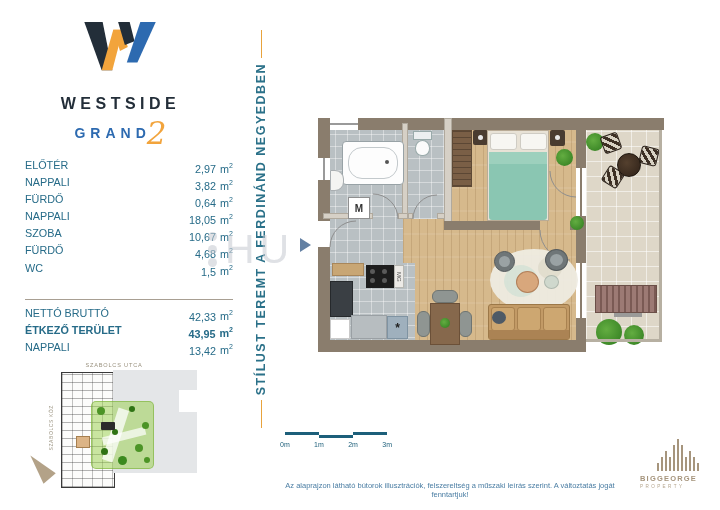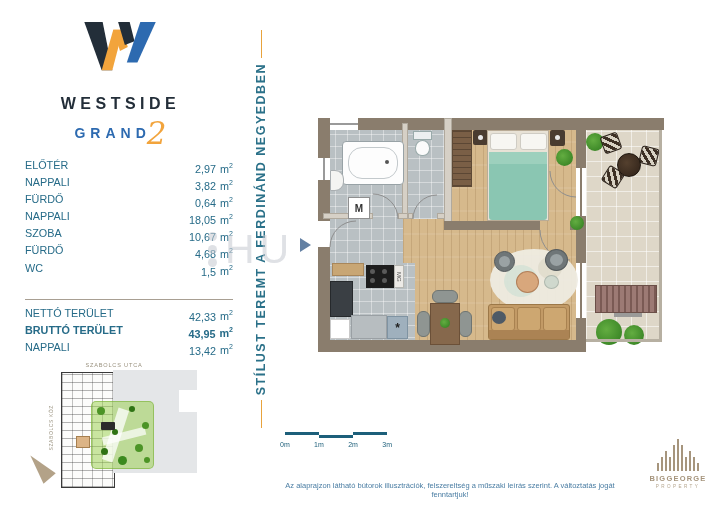--- a/index.html
+++ b/index.html
@@ -116,21 +116,21 @@
   .scalebar{position:absolute;left:280px;top:432px;width:112px;}
   .sb-bar{position:relative;height:7px;width:102px;margin-left:5px;}
   .sb-seg{position:absolute;height:3.2px;width:34px;background:#1d5f7a;}
   .sb-labels{display:flex;justify-content:space-between;font-size:7px;color:#1d5f7a;margin-top:2px;}
 
   
   .disclaimer{position:absolute;left:269px;top:481px;width:362px;text-align:center;
       font-size:7.5px;color:#4a7da3;}
 
   
-  .dev{position:absolute;left:640px;top:437px;width:76px;text-align:center;}
+  .dev{position:absolute;left:640px;top:437px;width:76px;text-align:left;}
   .dev-bars{display:flex;justify-content:center;align-items:flex-end;gap:1.5px;height:34px;}
   .dev-bars i{width:2.5px;background:#a6957d;display:block;}
   .dev-name{margin-top:3px;font-size:7.5px;font-weight:bold;letter-spacing:1.2px;color:#a6957d;}
   .dev-sub{margin-top:1px;font-size:4.6px;letter-spacing:2.4px;color:#b5a68f;}
 
   
   .site{position:absolute;left:28px;top:360px;width:205px;height:142px;}
   .site *{position:absolute;box-sizing:border-box;}
   .st-top{left:36px;top:2px;width:100px;text-align:center;font-size:5.6px;letter-spacing:.8px;color:#99917e;}
   .st-dots{left:34px;top:12px;width:64px;border-top:1px dotted #8a8a8a;}
@@ -205,26 +205,26 @@
 
         <div class="trow">
           <span>WC</span>
           <span class="tval"><span>1,5</span><span class="unit"><span>m</span><sup>2</sup></span></span>
         </div>
       </div>
     <div class="tdivider"></div>
     <div class="totals">
 
         <div class="trow">
-          <span>NETTÓ TERÜLET</span>
+          <span>NETTÓ BRUTTÓ</span>
           <span class="tval"><span>42,33</span><span class="unit"><span>m</span><sup>2</sup></span></span>
         </div>
 
         <div class="trow">
-          <span>BRUTTÓ TERÜLET</span>
+          <span>ÉTKEZŐ TERÜLET</span>
           <span class="tval"><span>43,95</span><span class="unit"><span>m</span><sup>2</sup></span></span>
         </div>
 
         <div class="trow">
           <span>NAPPALI</span>
           <span class="tval"><span>13,42</span><span class="unit"><span>m</span><sup>2</sup></span></span>
         </div>
       </div>
   </div>
 

